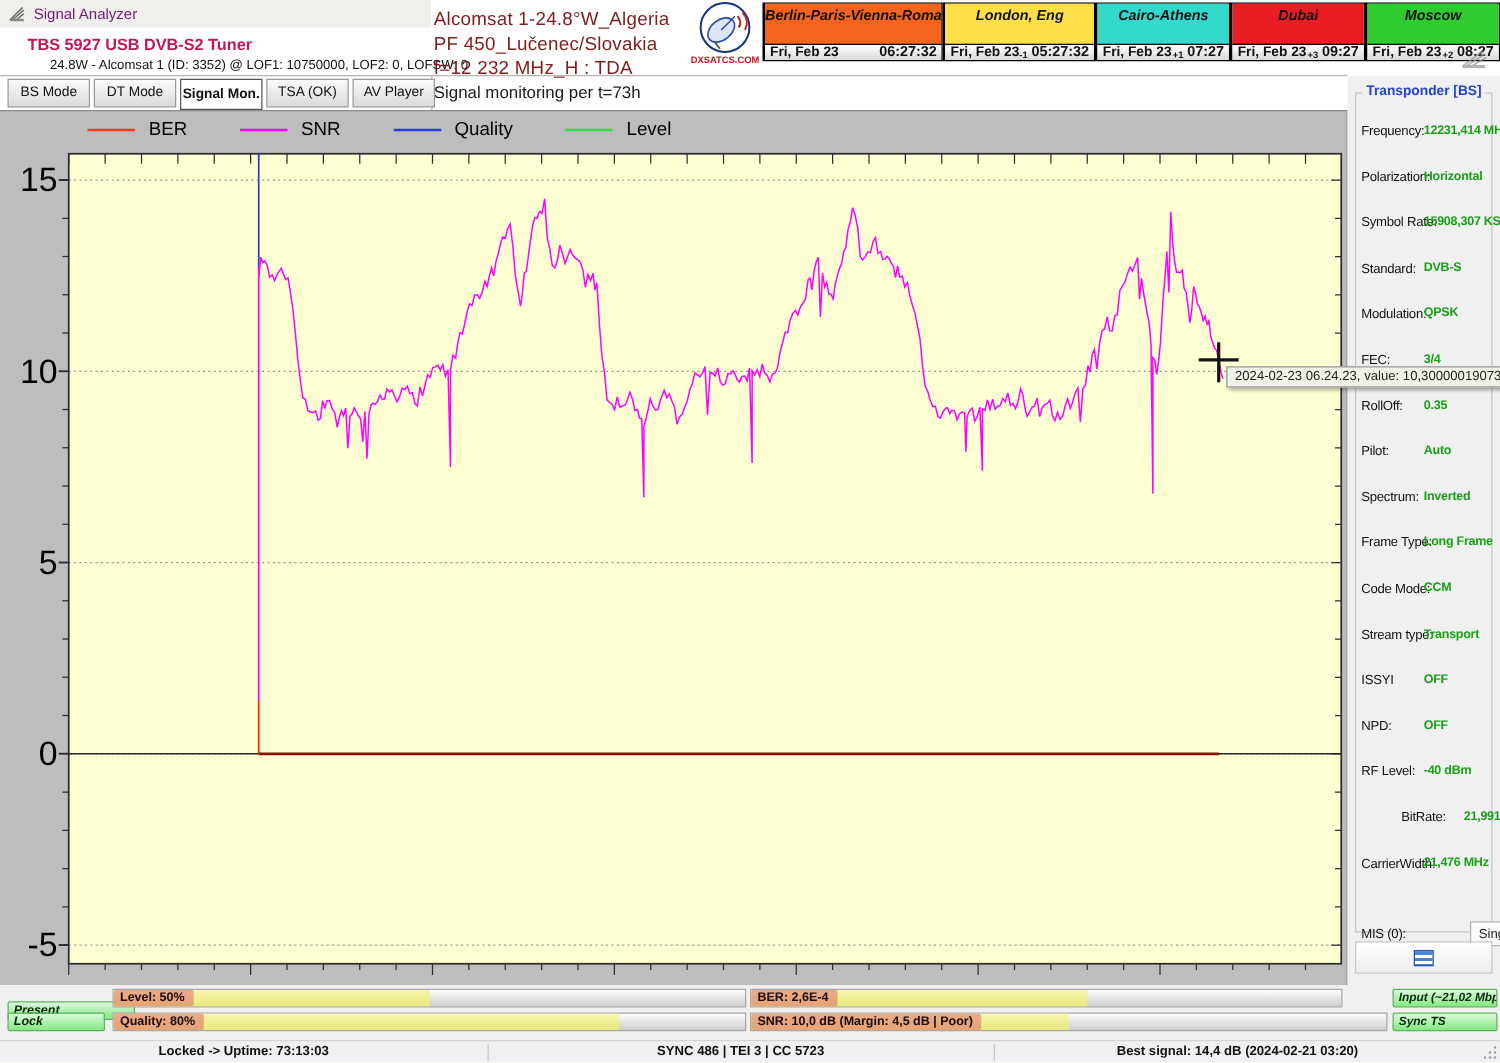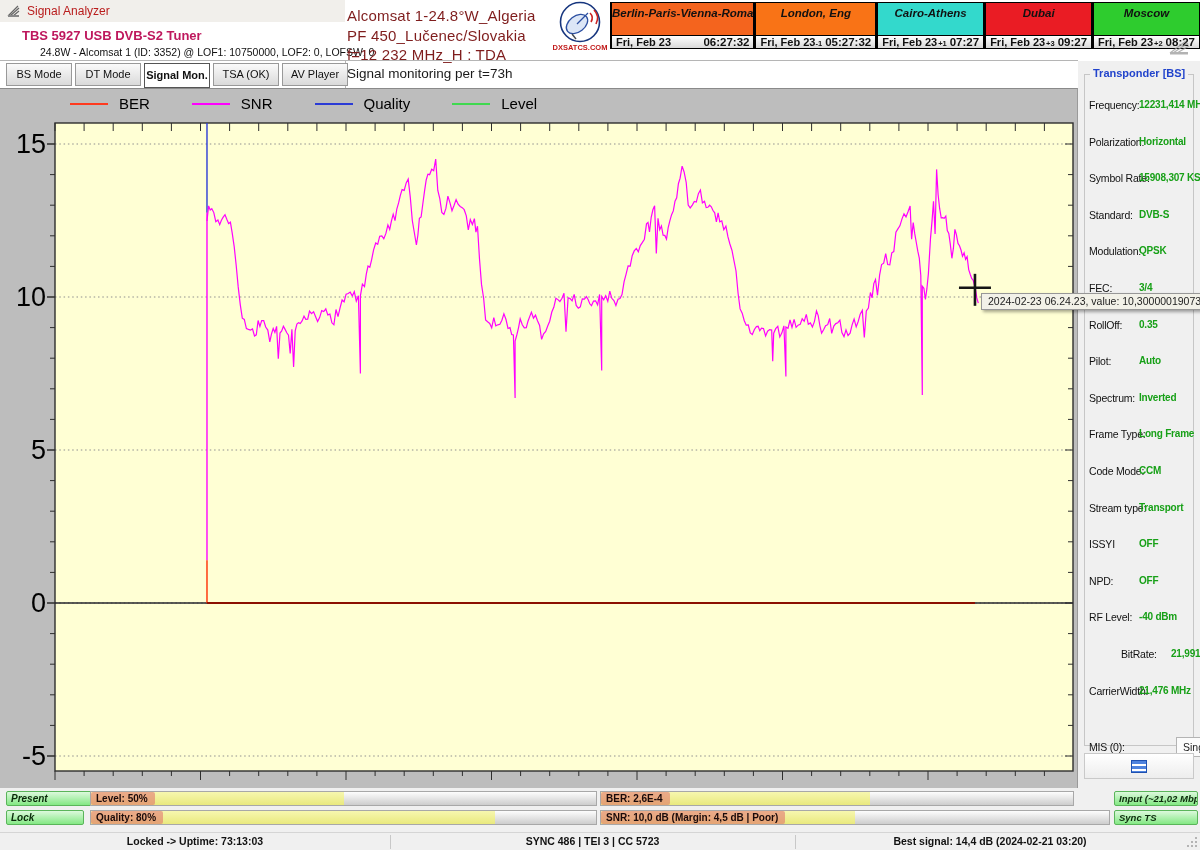--- a/index.html
+++ b/index.html
@@ -2,21 +2,21 @@
 <html><head>
 <meta charset="utf-8">
 <style>
   html,body{margin:0;padding:0;background:#fff;}
   *{box-sizing:border-box;}
   .app{position:relative;width:1200px;height:850px;background:#fff;overflow:hidden;
        font-family:"Liberation Sans",sans-serif;color:#111;}
   
   .titlebar{position:absolute;left:0;top:0;width:345px;height:22px;background:#F1EFEB;
             display:flex;align-items:center;padding-left:7px;gap:6px;}
-  .titlebar .t{font-size:12px;color:#b91c1c;}
+  .titlebar .t{font-size:12px;color:#701a75;}
   
   .tuner-name{position:absolute;left:22px;top:28px;font-size:13px;font-weight:bold;color:#be185d;}
   .tuner-info{position:absolute;left:40px;top:46px;font-size:10.5px;color:#111;}
   
   .hdr{position:absolute;left:347px;top:6px;font-size:15px;line-height:19.5px;color:#7f1d1d;letter-spacing:.2px;}
   .mon-label{position:absolute;left:347px;top:66px;font-size:13.5px;color:#1a1a1a;}
   .hline{position:absolute;left:0;top:60px;width:1078px;height:1px;background:#B5B5B5;}
   .vline{position:absolute;left:345px;top:61px;width:1px;height:27px;background:#B5B5B5;}
   
   .logo{position:absolute;left:551px;top:1px;width:58px;height:56px;text-align:center;}
@@ -121,21 +121,21 @@
   <div class="clocks">
       <div class="clock">
         <div class="chead" style="background:#F4641E">Berlin-Paris-Vienna-Roma</div>
   <div class="cbody">
           <span class="cdate">Fri, Feb 23</span>
   <span class="coff"></span>
   <span class="ctime">06:27:32</span>
         </div>
       </div>
       <div class="clock">
-        <div class="chead" style="background:#f97316">London, Eng</div>
+        <div class="chead" style="background:#fde047">London, Eng</div>
   <div class="cbody">
           <span class="cdate">Fri, Feb 23</span>
   <span class="coff">-1</span>
   <span class="ctime">05:27:32</span>
         </div>
       </div>
       <div class="clock">
         <div class="chead" style="background:#33D9CC">Cairo-Athens</div>
   <div class="cbody">
           <span class="cdate">Fri, Feb 23</span>
@@ -412,21 +412,21 @@
           <span class="chev">▾</span>
         </span>
       </div>
     </div>
     <div class="savebtn">
       <span class="fi"></span>
     </div>
   </div>
 
   <div class="footer" id="footer">
-      <div class="badge" style="left:6px;top:3px;width:102px;">Present</div>
+      <div class="badge" style="left:6px;top:13px;width:102px;">Present</div>
       <div class="pbar" style="left:90px;top:3px;width:507px;">
         <span class="fill" style="width:50%"></span>
         <span class="plabel">Level: 50%</span>
       </div>
       <div class="pbar" style="left:600px;top:3px;width:474px;">
         <span class="fill" style="width:56.99999999999999%"></span>
         <span class="plabel">BER: 2,6E-4</span>
       </div>
       <div class="badge" style="left:1114px;top:3px;width:84px;font-size:9.5px;">Input (~21,02 Mbps)</div>
       <div class="badge" style="left:6px;top:22px;width:78px;">Lock</div>

